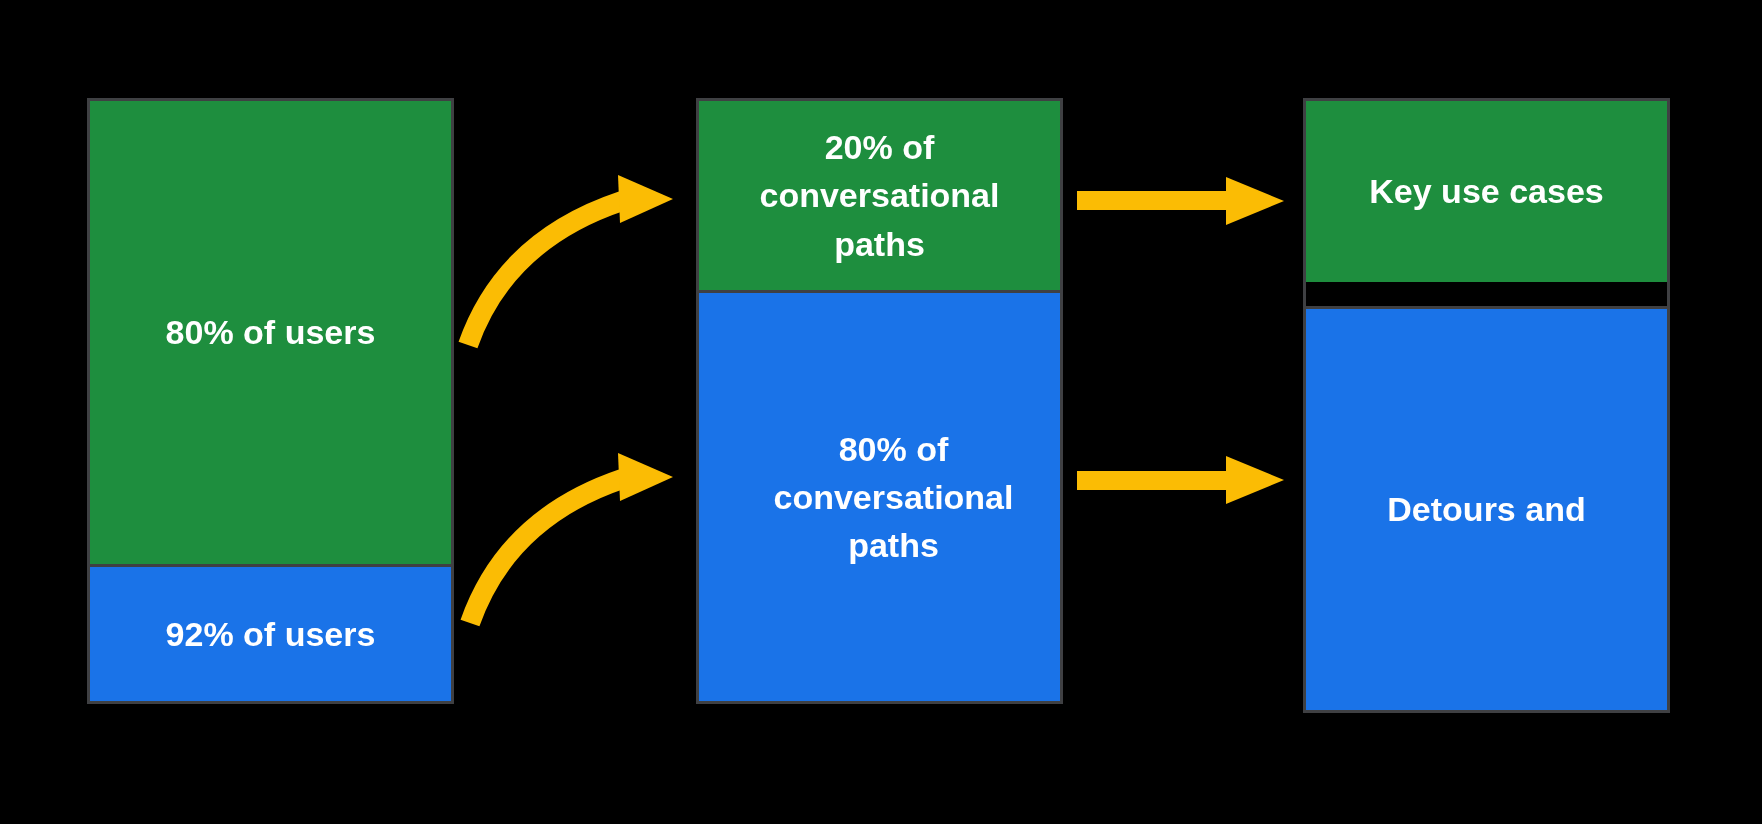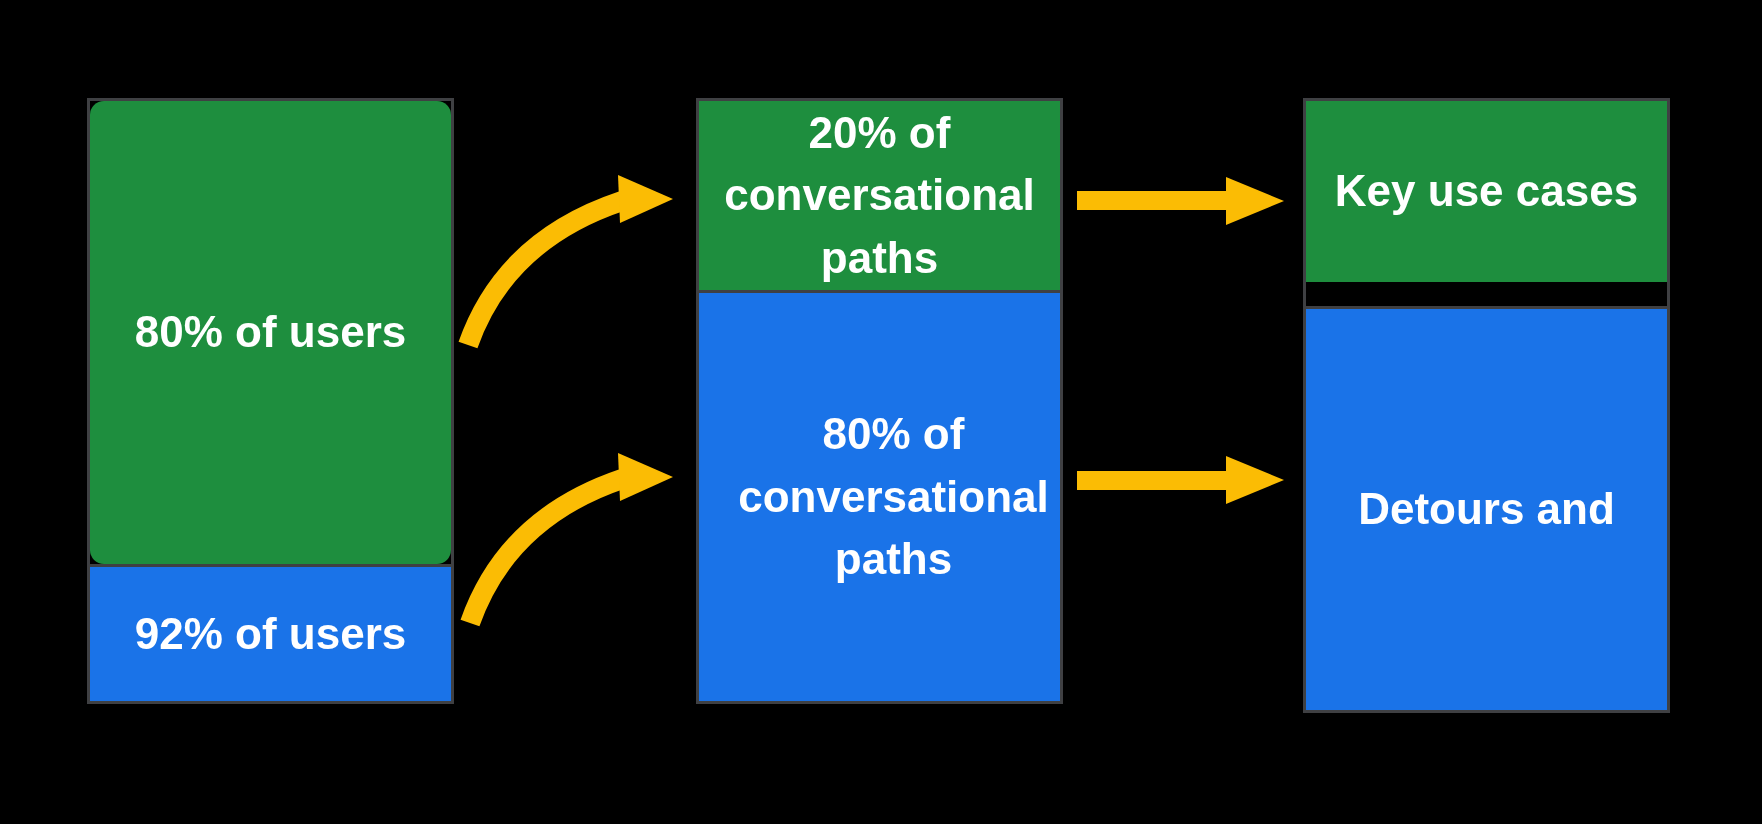--- a/index.html
+++ b/index.html
@@ -25,29 +25,29 @@
   .seg{
     display:flex;
     align-items:center;
     justify-content:center;
     text-align:center;
     overflow:hidden;
   }
   .seg.green{background:#1E8E3E;}
   .seg.blue{background:#1A73E8;}
   .seg + .seg{border-top:3px solid #3f4043;}
-  .box-left  .green{flex:465 0 0;border-radius:14px;}
+  .box-left  .green{flex:465 0 0;}
   .box-left  .blue{flex:135 0 0;}
   .box-mid   .green{flex:190 0 0;}
   .box-mid   .blue{flex:410 0 0;padding-left:28px;}
   .box-right .green{flex:190 0 0;}
   .box-right .blue{flex:422 0 0;margin-top:24px;}
   .label{
     color:#fff;
-    font-size:44px;
+    font-size:34px;
     font-weight:600;
     line-height:1.42;
   }
   .label span{display:block;}
   .arrows{
     position:absolute;
     left:0;top:0;
     width:1762px;height:824px;
     pointer-events:none;
   }

